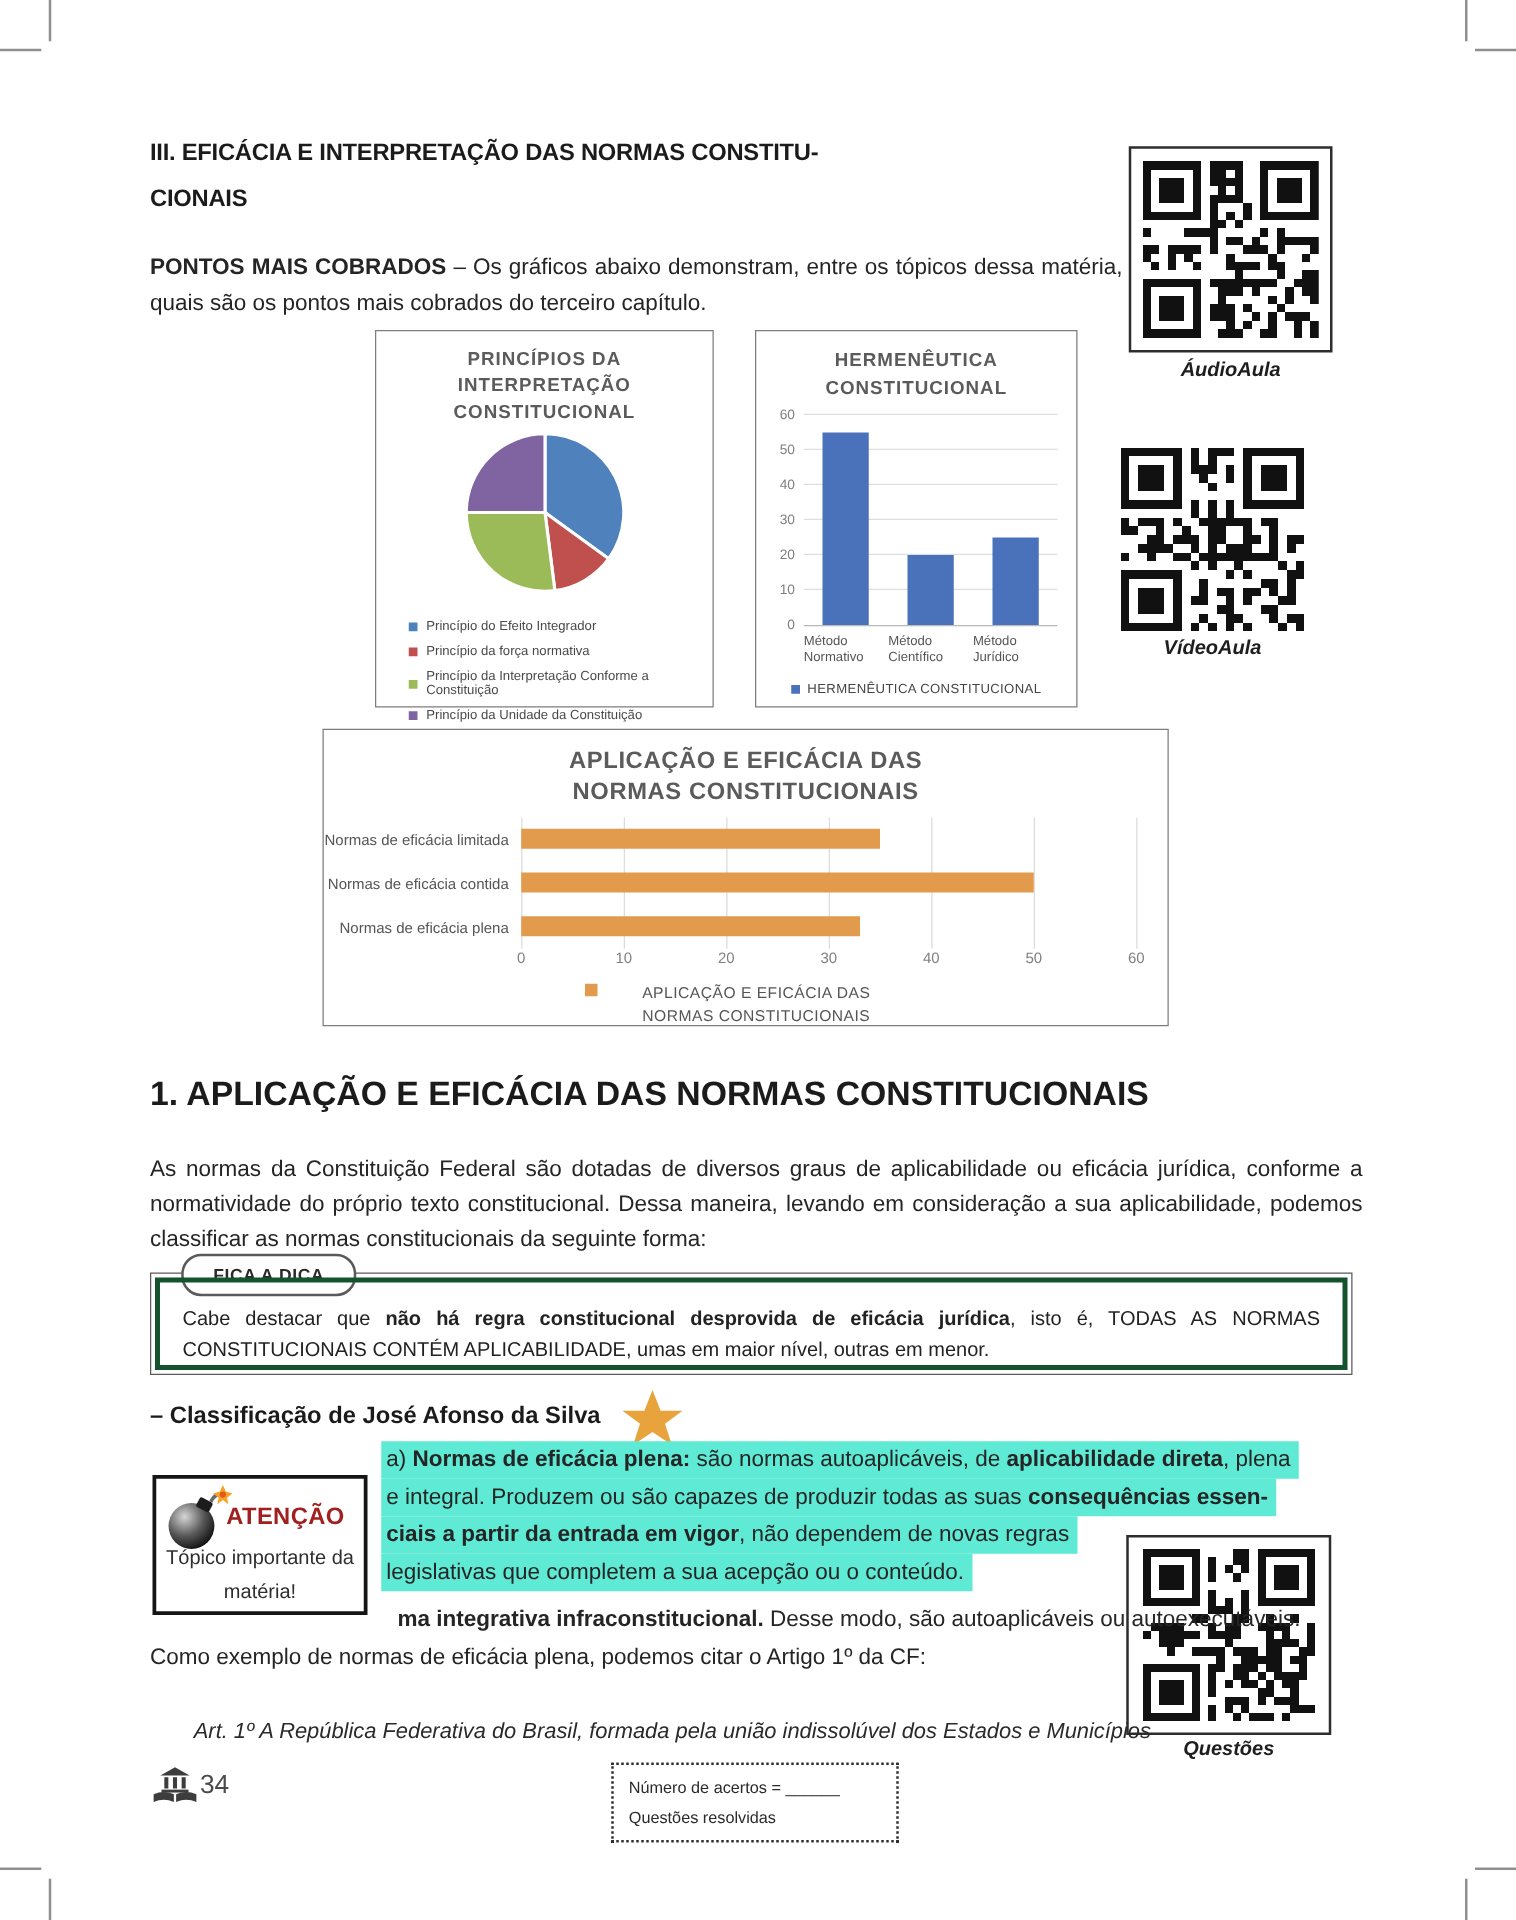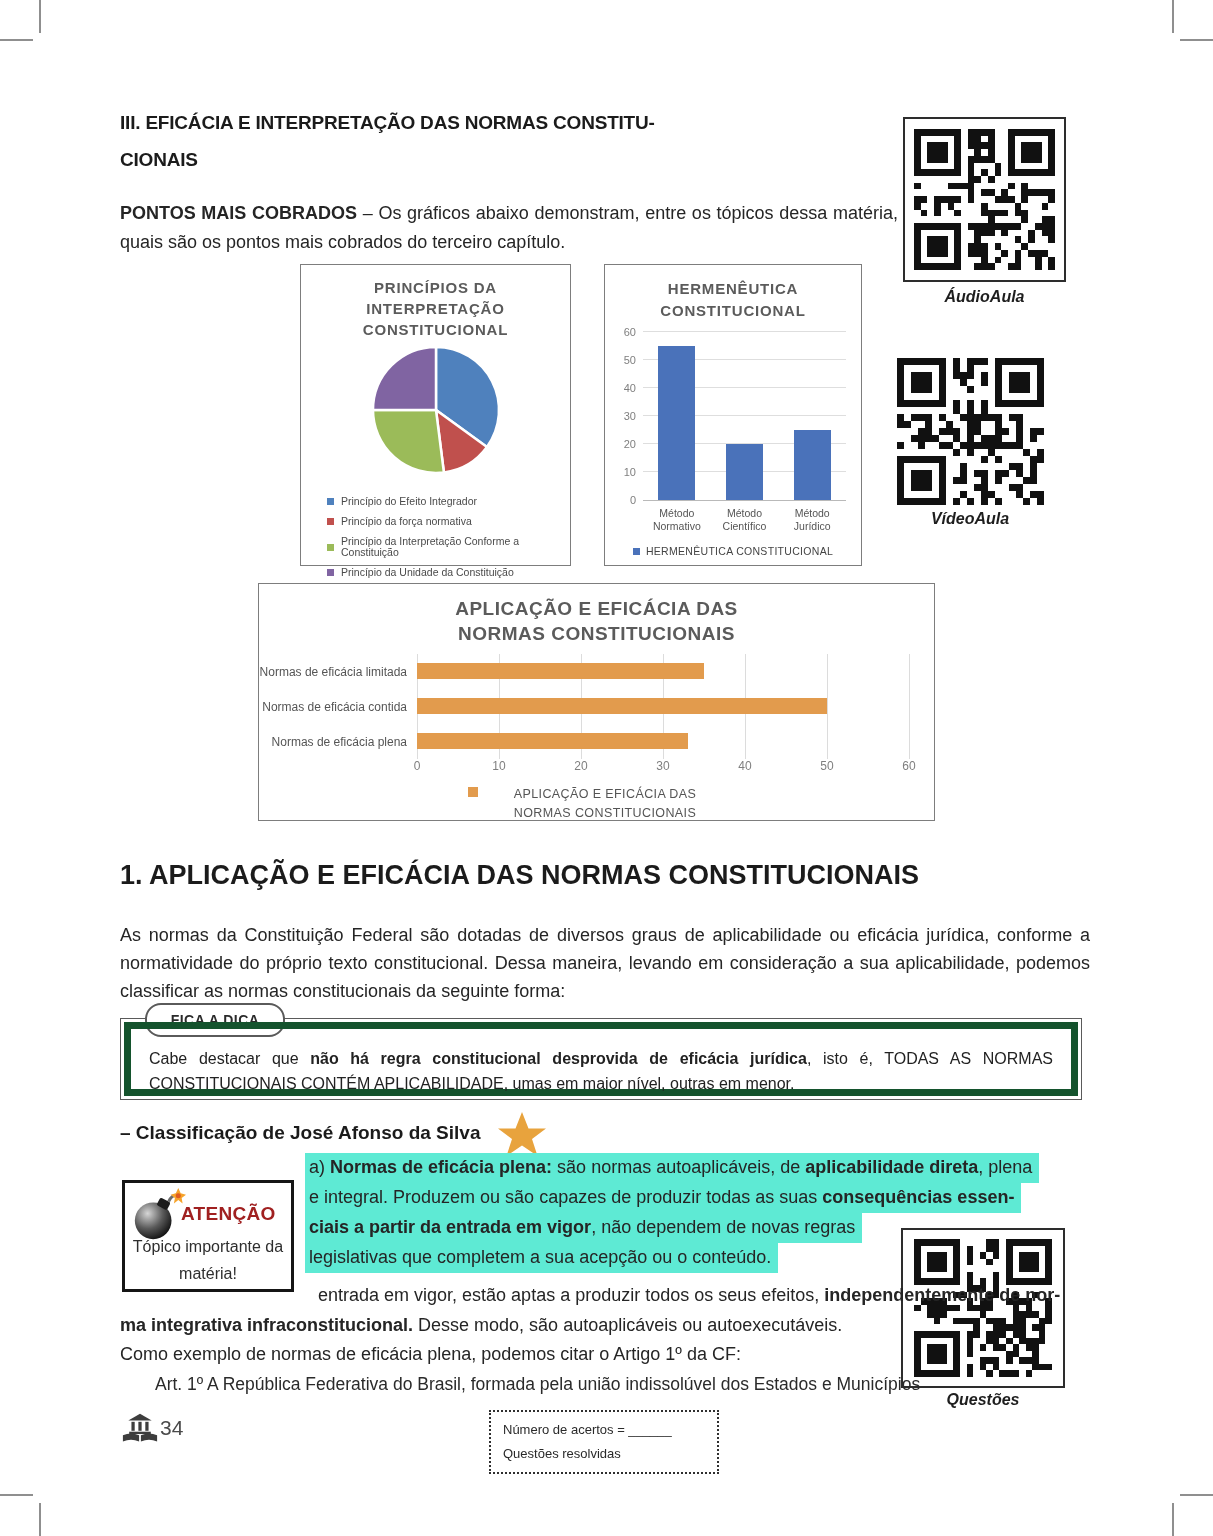--- a/index.html
+++ b/index.html
@@ -29,21 +29,21 @@
   .legend-row{display:flex;align-items:center;gap:7px;margin:0 0 9px 26px;font-size:10.5px;color:#4a4a4a;line-height:11px}
   .swatch{width:7px;height:7px;flex:none}
 
   #vbar-box{left:604px;top:264px;width:258px;height:302px}
   #vbar-box .chart-title{font-size:15px;line-height:22px;width:210px;margin:13px auto 10px}
   .vplot{position:relative;width:203px;height:168px;margin-left:38px;border-bottom:1px solid #b9b9b9}
   .vgrid{position:absolute;left:0;right:0;height:1px;background:#dedede}
   .vbar{position:absolute;bottom:0;width:37px}
   .ylab{position:absolute;right:calc(100% + 7px);width:22px;text-align:right;font-size:11px;color:#7f7f7f}
   .vcats{display:flex;width:203px;margin:6px 0 0 38px}
-  .vcats div{flex:1;text-align:center;font-size:10.5px;line-height:13px;color:#555}
+  .vcats div{flex:1;font-size:10.5px;line-height:13px;color:#555}
   .vlegend{display:flex;justify-content:center;align-items:center;gap:6px;margin-top:12px;
            font-size:10.5px;color:#444;letter-spacing:0.3px}
 
   #hbar-box{left:258px;top:583px;width:677px;height:238px}
   #hbar-box .chart-title{font-size:19px;line-height:25px;width:360px;margin:12px auto 8px;letter-spacing:0.5px}
   .hbar-body{display:flex;margin-top:4px}
   .hlabels{width:158px}
   .hlabels div{height:35px;display:flex;align-items:center;justify-content:flex-end;
                padding-right:10px;font-size:12px;color:#555}
   .hplot{position:relative;width:492px;height:105px}
@@ -57,21 +57,21 @@
   .hlegend .txt{text-align:center;max-width:240px;line-height:19px}
 
   
   .qr-frame{position:absolute;border:2px solid #2d2d2d;background:#fff;padding:9px;box-sizing:border-box}
   .qr-plain{position:absolute;background:#fff}
   .qr-frame svg,.qr-plain svg{display:block;width:100%;height:100%}
   .qr-label{position:absolute;text-align:center;font-weight:bold;font-style:italic;font-size:16px;color:#1e1e1e}
 
   
   .fica{position:absolute;left:120px;top:1018px;width:962px;height:82px;border:1px solid #5a5a5a;box-sizing:border-box}
-  .fica-inner{position:absolute;left:3px;right:3px;top:3px;bottom:3px;border:7px solid #14532d;
+  .fica-inner{position:absolute;left:3px;right:3px;top:3px;bottom:3px;border:4px solid #14532d;
               padding:17px 18px 0;font-size:16px;line-height:25px;color:#222;text-align:justify;box-sizing:border-box}
   .fica-tab{position:absolute;left:24px;top:-16px;width:136px;height:30px;background:#fff;border:2px solid #5a5a5a;
             border-radius:16px;display:flex;align-items:center;justify-content:center;
             font-size:14px;font-weight:bold;color:#2a2a2a;letter-spacing:0.5px}
 
   .classif{position:absolute;left:120px;top:1122px;font-size:19px;font-weight:bold;color:#1b1b1b}
   .star{position:absolute;left:497px;top:1110px}
 
   
   .atencao{position:absolute;left:122px;top:1180px;width:172px;height:112px;border:3px solid #151515;box-sizing:border-box}
@@ -80,21 +80,21 @@
   .atencao-sub{position:absolute;left:0;top:50px;width:100%;text-align:center;font-size:16px;line-height:27px;color:#2e2e2e}
 
   
   .plena{position:absolute;left:305px;top:1153px;font-size:18px;color:#252525}
   .plena .line{background:#5eead4;width:fit-content;padding:3px 7px 4px 4px;line-height:23px;white-space:nowrap}
 
   .portanto{position:absolute;left:120px;top:1281px;width:790px;font-size:18px;color:#252525}
   .portanto .line{line-height:29.5px;white-space:nowrap}
   .portanto .line:first-child{margin-left:198px}
 
-  .art-quote{position:absolute;left:155px;top:1374px;width:920px;font-size:17.5px;color:#2a2a2a}
+  .art-quote{position:absolute;left:155px;top:1374px;width:920px;font-size:17.5px;font-style:italic;color:#2a2a2a}
 
   
   .logo{position:absolute;left:122px;top:1413px}
   .page-num{position:absolute;left:160px;top:1416px;font-size:21px;color:#4a4a4a}
   .score-box{position:absolute;left:489px;top:1410px;width:202px;border:2px dotted #2f2f2f;
              padding:6px 12px;font-size:13px;line-height:24px;color:#2a2a2a}
 </style>
 </head>
 <body>
 
@@ -268,21 +268,20 @@
     </div>
 
   <div class="qr-frame" style="left:901px;top:1228px;width:164px;height:160px">
     <svg viewBox="0 0 21 21" shape-rendering="crispEdges">
         <path d="M0,0h1v1h-1zM1,0h1v1h-1zM2,0h1v1h-1zM3,0h1v1h-1zM4,0h1v1h-1zM5,0h1v1h-1zM6,0h1v1h-1zM11,0h1v1h-1zM12,0h1v1h-1zM14,0h1v1h-1zM15,0h1v1h-1zM16,0h1v1h-1zM17,0h1v1h-1zM18,0h1v1h-1zM19,0h1v1h-1zM20,0h1v1h-1zM0,1h1v1h-1zM6,1h1v1h-1zM8,1h1v1h-1zM11,1h1v1h-1zM12,1h1v1h-1zM14,1h1v1h-1zM20,1h1v1h-1zM0,2h1v1h-1zM2,2h1v1h-1zM3,2h1v1h-1zM4,2h1v1h-1zM6,2h1v1h-1zM8,2h1v1h-1zM10,2h1v1h-1zM12,2h1v1h-1zM14,2h1v1h-1zM16,2h1v1h-1zM17,2h1v1h-1zM18,2h1v1h-1zM20,2h1v1h-1zM0,3h1v1h-1zM2,3h1v1h-1zM3,3h1v1h-1zM4,3h1v1h-1zM6,3h1v1h-1zM8,3h1v1h-1zM11,3h1v1h-1zM14,3h1v1h-1zM16,3h1v1h-1zM17,3h1v1h-1zM18,3h1v1h-1zM20,3h1v1h-1zM0,4h1v1h-1zM2,4h1v1h-1zM3,4h1v1h-1zM4,4h1v1h-1zM6,4h1v1h-1zM14,4h1v1h-1zM16,4h1v1h-1zM17,4h1v1h-1zM18,4h1v1h-1zM20,4h1v1h-1zM0,5h1v1h-1zM6,5h1v1h-1zM8,5h1v1h-1zM12,5h1v1h-1zM14,5h1v1h-1zM20,5h1v1h-1zM0,6h1v1h-1zM1,6h1v1h-1zM2,6h1v1h-1zM3,6h1v1h-1zM4,6h1v1h-1zM5,6h1v1h-1zM6,6h1v1h-1zM8,6h1v1h-1zM10,6h1v1h-1zM12,6h1v1h-1zM14,6h1v1h-1zM15,6h1v1h-1zM16,6h1v1h-1zM17,6h1v1h-1zM18,6h1v1h-1zM19,6h1v1h-1zM20,6h1v1h-1zM8,7h1v1h-1zM9,7h1v1h-1zM10,7h1v1h-1zM12,7h1v1h-1zM6,8h1v1h-1zM7,8h1v1h-1zM11,8h1v1h-1zM12,8h1v1h-1zM15,8h1v1h-1zM18,8h1v1h-1zM1,9h1v1h-1zM2,9h1v1h-1zM3,9h1v1h-1zM4,9h1v1h-1zM8,9h1v1h-1zM10,9h1v1h-1zM11,9h1v1h-1zM14,9h1v1h-1zM15,9h1v1h-1zM16,9h1v1h-1zM17,9h1v1h-1zM20,9h1v1h-1zM0,10h1v1h-1zM2,10h1v1h-1zM3,10h1v1h-1zM4,10h1v1h-1zM5,10h1v1h-1zM6,10h1v1h-1zM8,10h1v1h-1zM9,10h1v1h-1zM10,10h1v1h-1zM11,10h1v1h-1zM15,10h1v1h-1zM17,10h1v1h-1zM20,10h1v1h-1zM2,11h1v1h-1zM3,11h1v1h-1zM4,11h1v1h-1zM10,11h1v1h-1zM15,11h1v1h-1zM16,11h1v1h-1zM17,11h1v1h-1zM18,11h1v1h-1zM20,11h1v1h-1zM3,12h1v1h-1zM6,12h1v1h-1zM7,12h1v1h-1zM8,12h1v1h-1zM9,12h1v1h-1zM11,12h1v1h-1zM12,12h1v1h-1zM13,12h1v1h-1zM15,12h1v1h-1zM16,12h1v1h-1zM19,12h1v1h-1zM20,12h1v1h-1zM9,13h1v1h-1zM12,13h1v1h-1zM13,13h1v1h-1zM14,13h1v1h-1zM15,13h1v1h-1zM16,13h1v1h-1zM18,13h1v1h-1zM19,13h1v1h-1zM0,14h1v1h-1zM1,14h1v1h-1zM2,14h1v1h-1zM3,14h1v1h-1zM4,14h1v1h-1zM5,14h1v1h-1zM6,14h1v1h-1zM8,14h1v1h-1zM9,14h1v1h-1zM11,14h1v1h-1zM12,14h1v1h-1zM13,14h1v1h-1zM15,14h1v1h-1zM16,14h1v1h-1zM19,14h1v1h-1zM0,15h1v1h-1zM6,15h1v1h-1zM8,15h1v1h-1zM11,15h1v1h-1zM12,15h1v1h-1zM14,15h1v1h-1zM16,15h1v1h-1zM17,15h1v1h-1zM18,15h1v1h-1zM19,15h1v1h-1zM0,16h1v1h-1zM2,16h1v1h-1zM3,16h1v1h-1zM4,16h1v1h-1zM6,16h1v1h-1zM8,16h1v1h-1zM10,16h1v1h-1zM12,16h1v1h-1zM13,16h1v1h-1zM15,16h1v1h-1zM17,16h1v1h-1zM18,16h1v1h-1zM0,17h1v1h-1zM2,17h1v1h-1zM3,17h1v1h-1zM4,17h1v1h-1zM6,17h1v1h-1zM8,17h1v1h-1zM14,17h1v1h-1zM15,17h1v1h-1zM18,17h1v1h-1zM0,18h1v1h-1zM2,18h1v1h-1zM3,18h1v1h-1zM4,18h1v1h-1zM6,18h1v1h-1zM10,18h1v1h-1zM11,18h1v1h-1zM12,18h1v1h-1zM14,18h1v1h-1zM16,18h1v1h-1zM17,18h1v1h-1zM18,18h1v1h-1zM0,19h1v1h-1zM6,19h1v1h-1zM8,19h1v1h-1zM10,19h1v1h-1zM12,19h1v1h-1zM18,19h1v1h-1zM19,19h1v1h-1zM20,19h1v1h-1zM0,20h1v1h-1zM1,20h1v1h-1zM2,20h1v1h-1zM3,20h1v1h-1zM4,20h1v1h-1zM5,20h1v1h-1zM6,20h1v1h-1zM8,20h1v1h-1zM11,20h1v1h-1zM13,20h1v1h-1zM14,20h1v1h-1zM15,20h1v1h-1zM17,20h1v1h-1z" fill="#111"></path>
       </svg>
   </div>
   <div class="qr-label" style="left:901px;top:1391px;width:164px">Questões</div>
 
   <div class="portanto">
-      <div class="line"><span>entrada em vigor, estão aptas a produzir todos os seus efeitos, </span><span class="b">independentemente de nor-</span></div>
       <div class="line"><span class="b">ma integrativa infraconstitucional.</span><span> Desse modo, são autoaplicáveis ou autoexecutáveis.</span></div>
       <div class="line"><span>Como exemplo de normas de eficácia plena, podemos citar o Artigo 1º da CF:</span></div>
     </div>
 
   <div class="art-quote">Art. 1º A República Federativa do Brasil, formada pela união indissolúvel dos Estados e Municípios</div>
 
   <span class="logo">
     <svg width="36" height="32" viewBox="0 0 40 34" fill="#3d3d3d">
       <polygon points="20,0 33,7.5 7,7.5"></polygon>
       <rect x="10.5" y="9" width="3.6" height="10"></rect>

